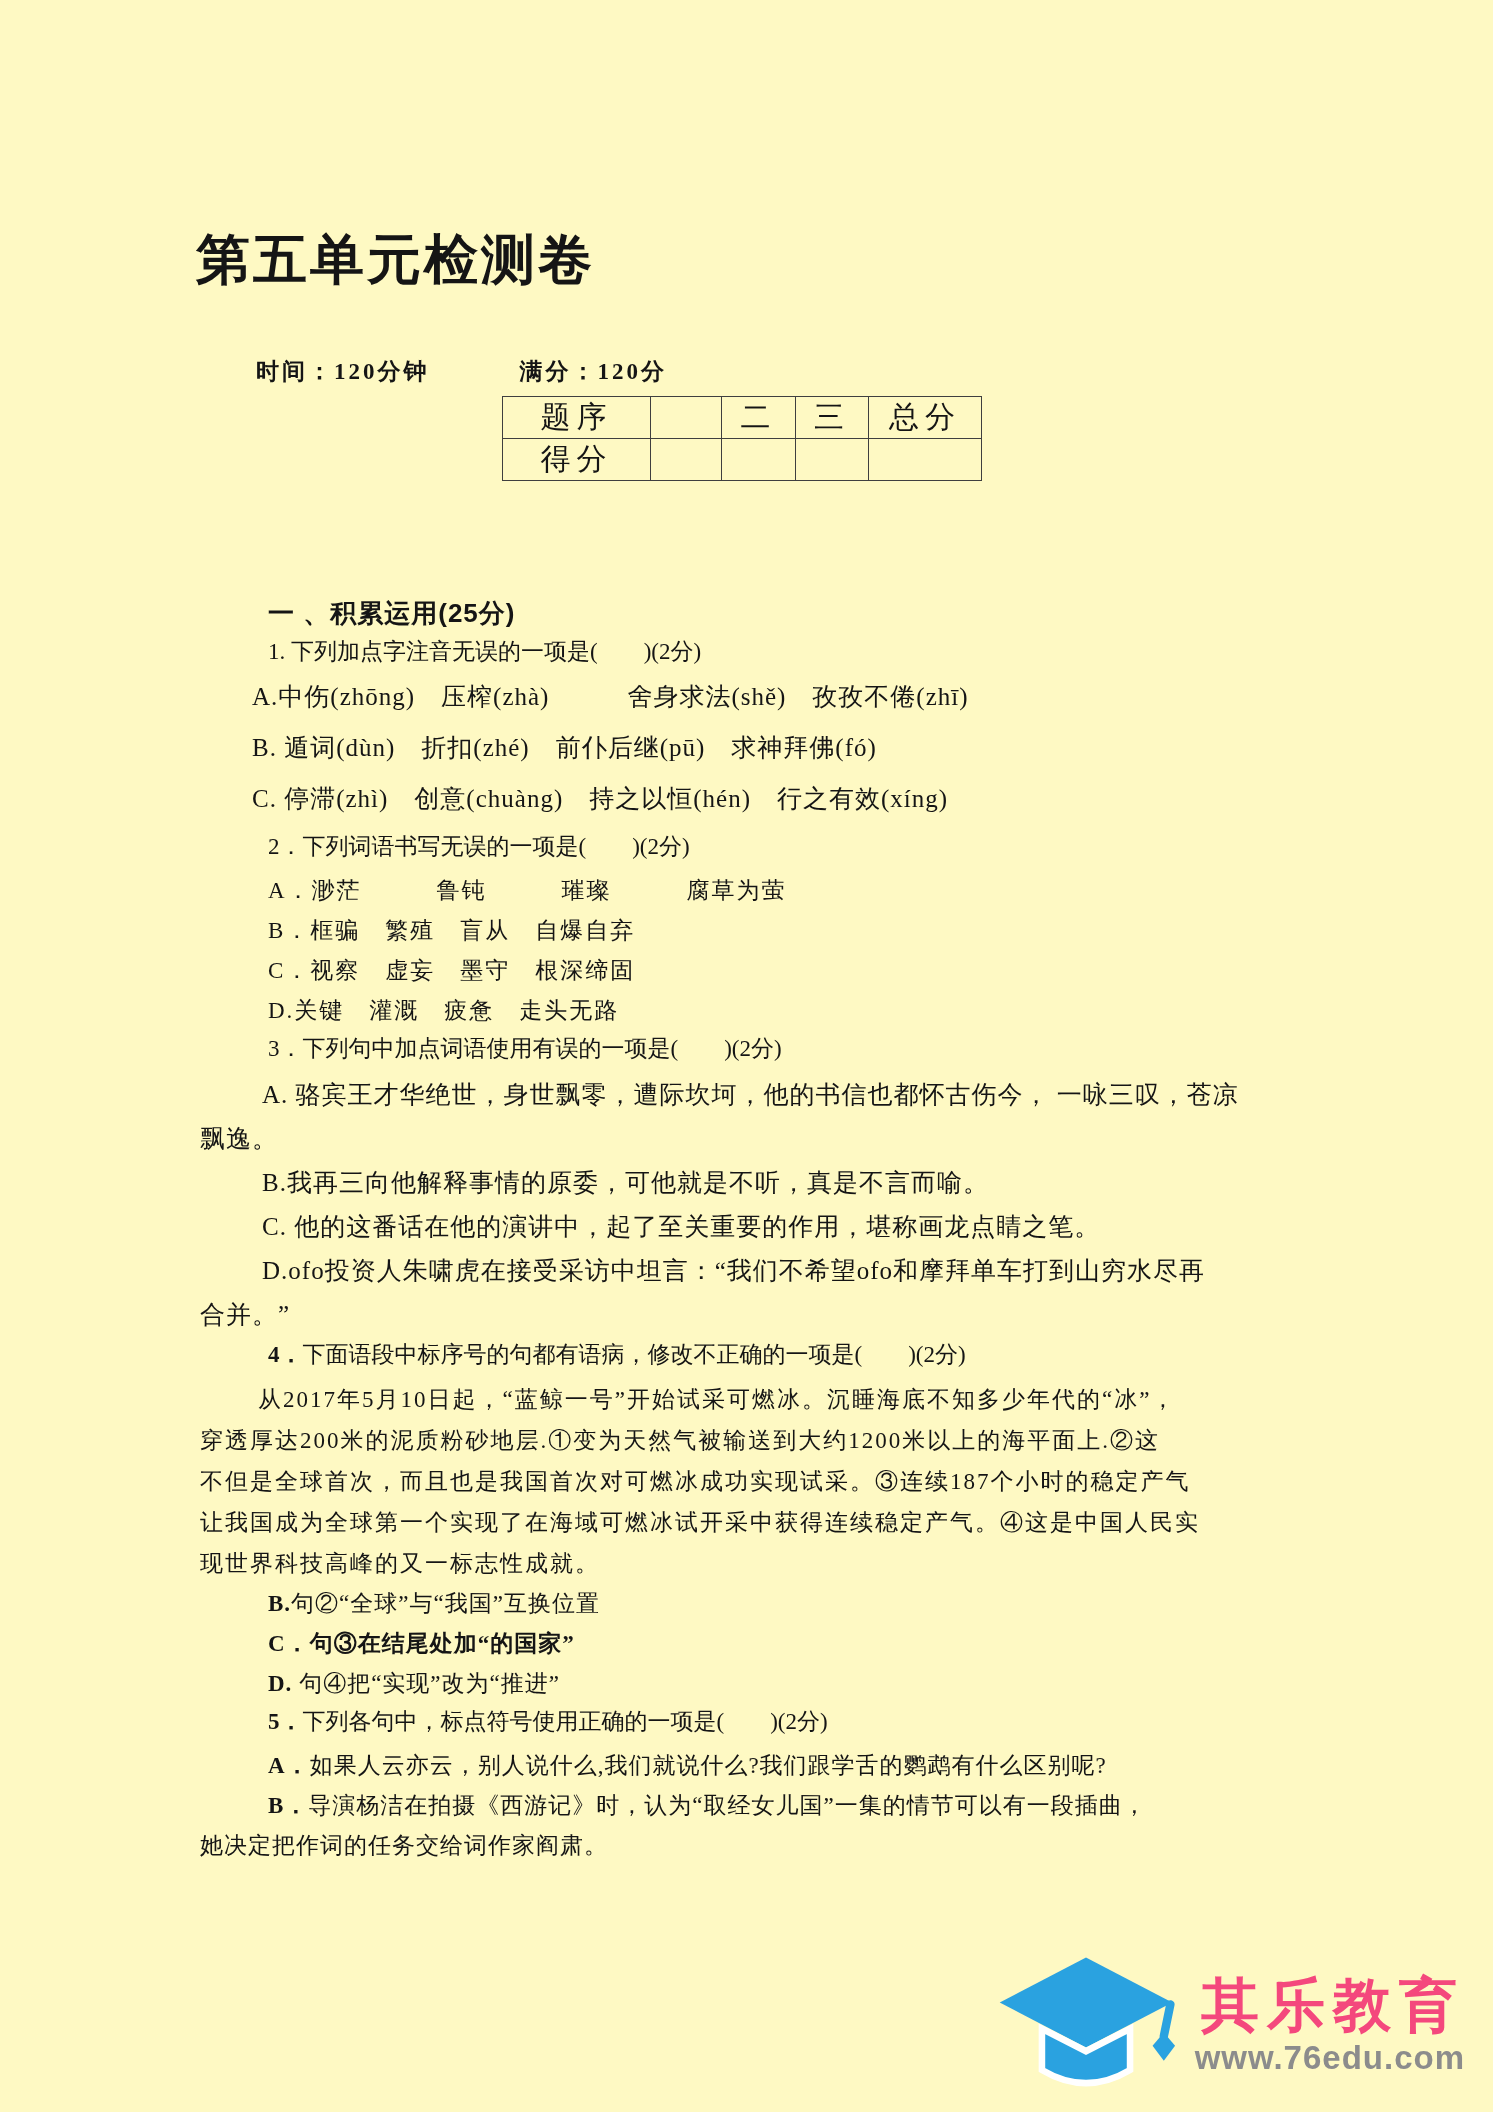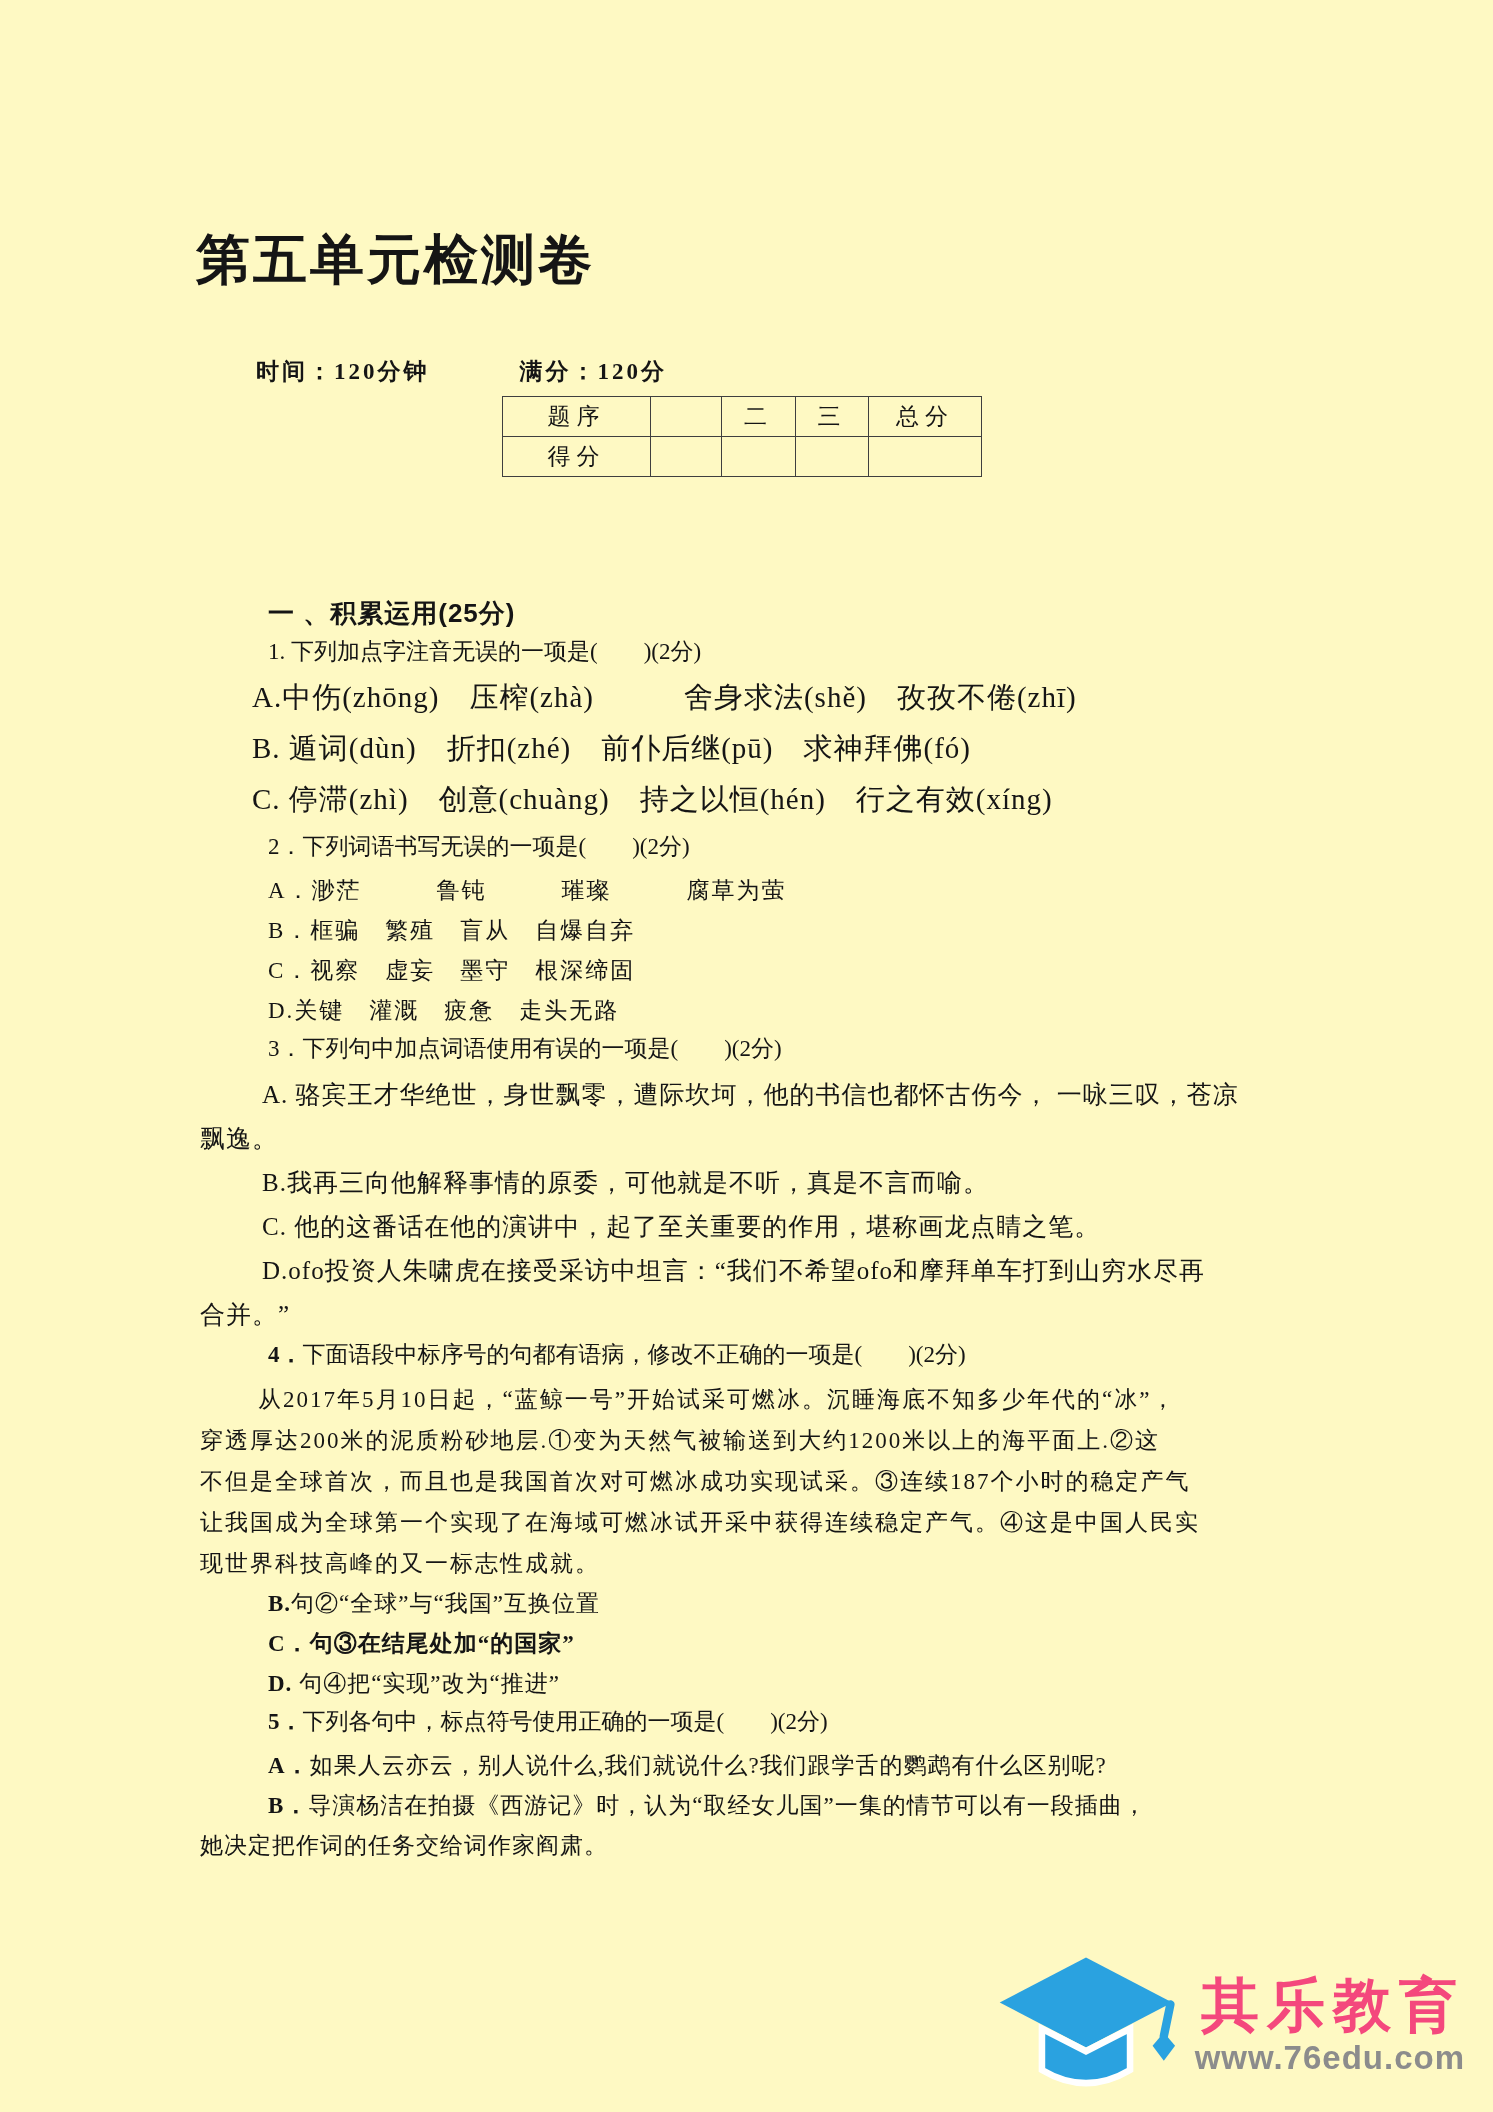--- a/index.html
+++ b/index.html
@@ -18,42 +18,42 @@
     font-family:"Liberation Serif","DejaVu Serif",serif;
   }
   .meta-row{
     position:absolute;left:256px;top:356px;
     display:flex;gap:90px;
     font-size:23px;font-weight:bold;letter-spacing:3px;
   }
   table.score-table{
     position:absolute;left:502px;top:396px;
     border-collapse:collapse;
-    font-size:23px;
+    font-size:30px;
   }
   table.score-table td{
     border:1px solid #3f3f3f;
     height:39px;text-align:center;vertical-align:middle;
     letter-spacing:6px;padding:0;
   }
   td.c0{width:147px;} td.c1{width:70px;} td.c2{width:73px;} td.c3{width:72px;} td.c4{width:112px;}
 
   .content{
     position:absolute;left:200px;top:596px;width:1190px;
     font-size:23px;line-height:40px;
   }
   .sec-heading{
     font-family:"Liberation Sans","DejaVu Sans",sans-serif;
     font-weight:bold;font-size:26px;line-height:34px;
     padding-left:68px;margin-bottom:4px;letter-spacing:1px;
   }
   .stem{line-height:36px;padding-left:68px;margin-bottom:6px;}
   .stem .bold-num{font-weight:bold;}
   .q1-opt{
-    font-size:29px;line-height:42px;margin-bottom:9px;
+    font-size:25px;line-height:42px;margin-bottom:9px;
     padding-left:52px;letter-spacing:1px;font-family:Liberation Serif, serif;
   }
   .q2-opt{line-height:40px;padding-left:68px;letter-spacing:2px;}
   .q3-line{font-size:25px;line-height:44px;letter-spacing:1px;}
   .q3-line.ind{padding-left:62px;}
   .para-line{line-height:41px;letter-spacing:2px;}
   .para-line.ind{padding-left:58px;}
   .uline{text-underline-offset:7px;text-decoration-thickness:1px;}
   .q45-opt{line-height:40px;padding-left:68px;letter-spacing:1px;}
   .q45-opt .letter{font-weight:bold;}

